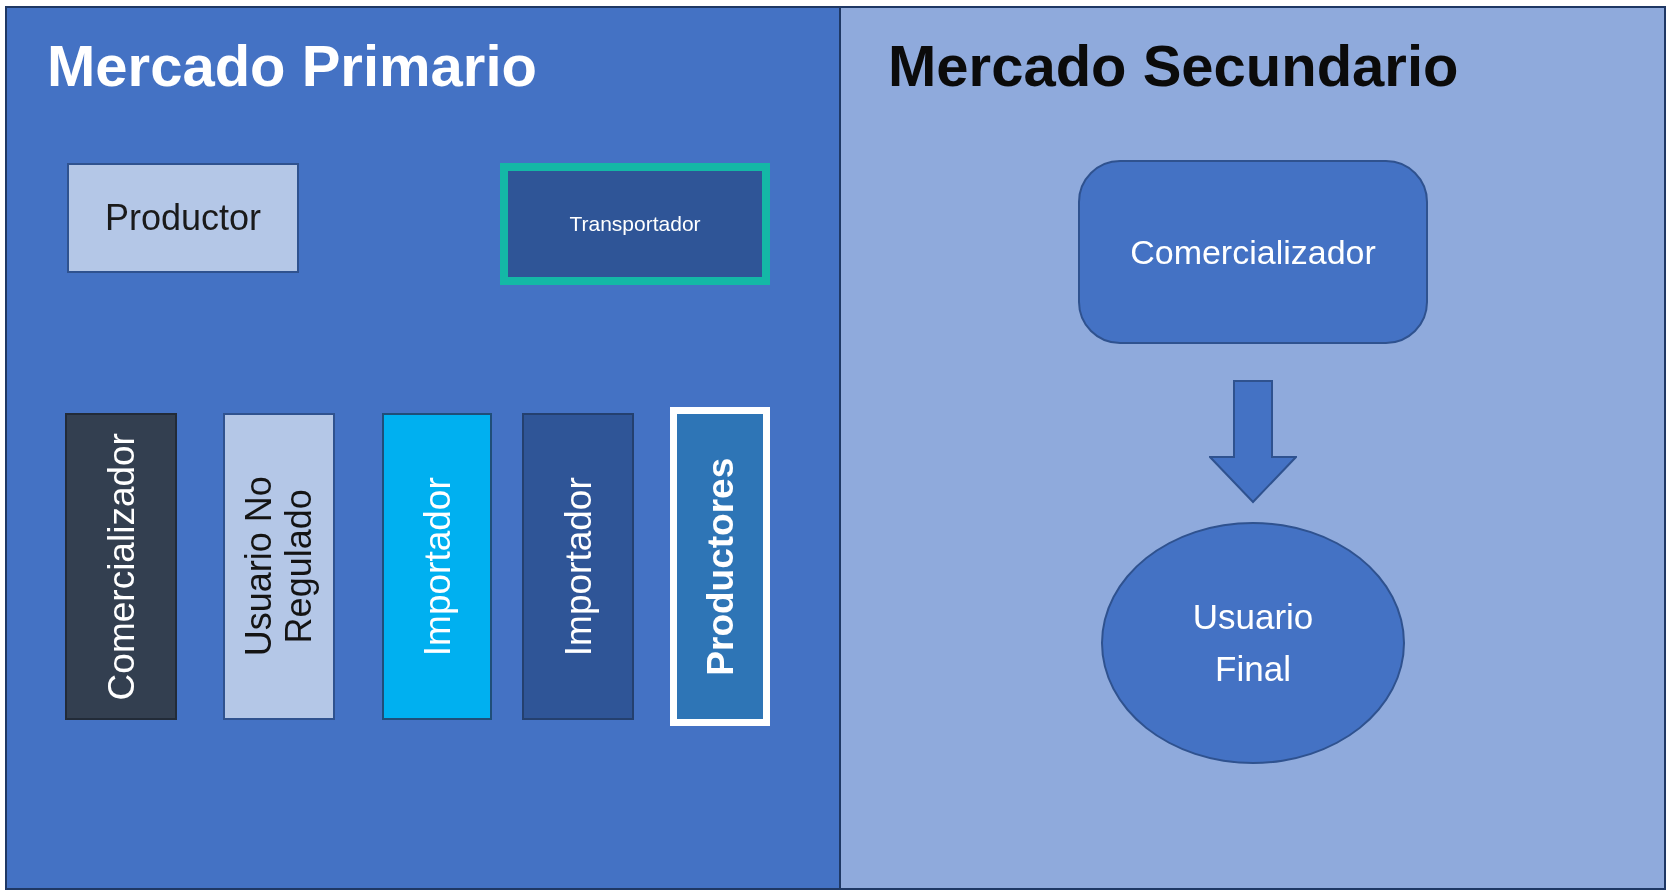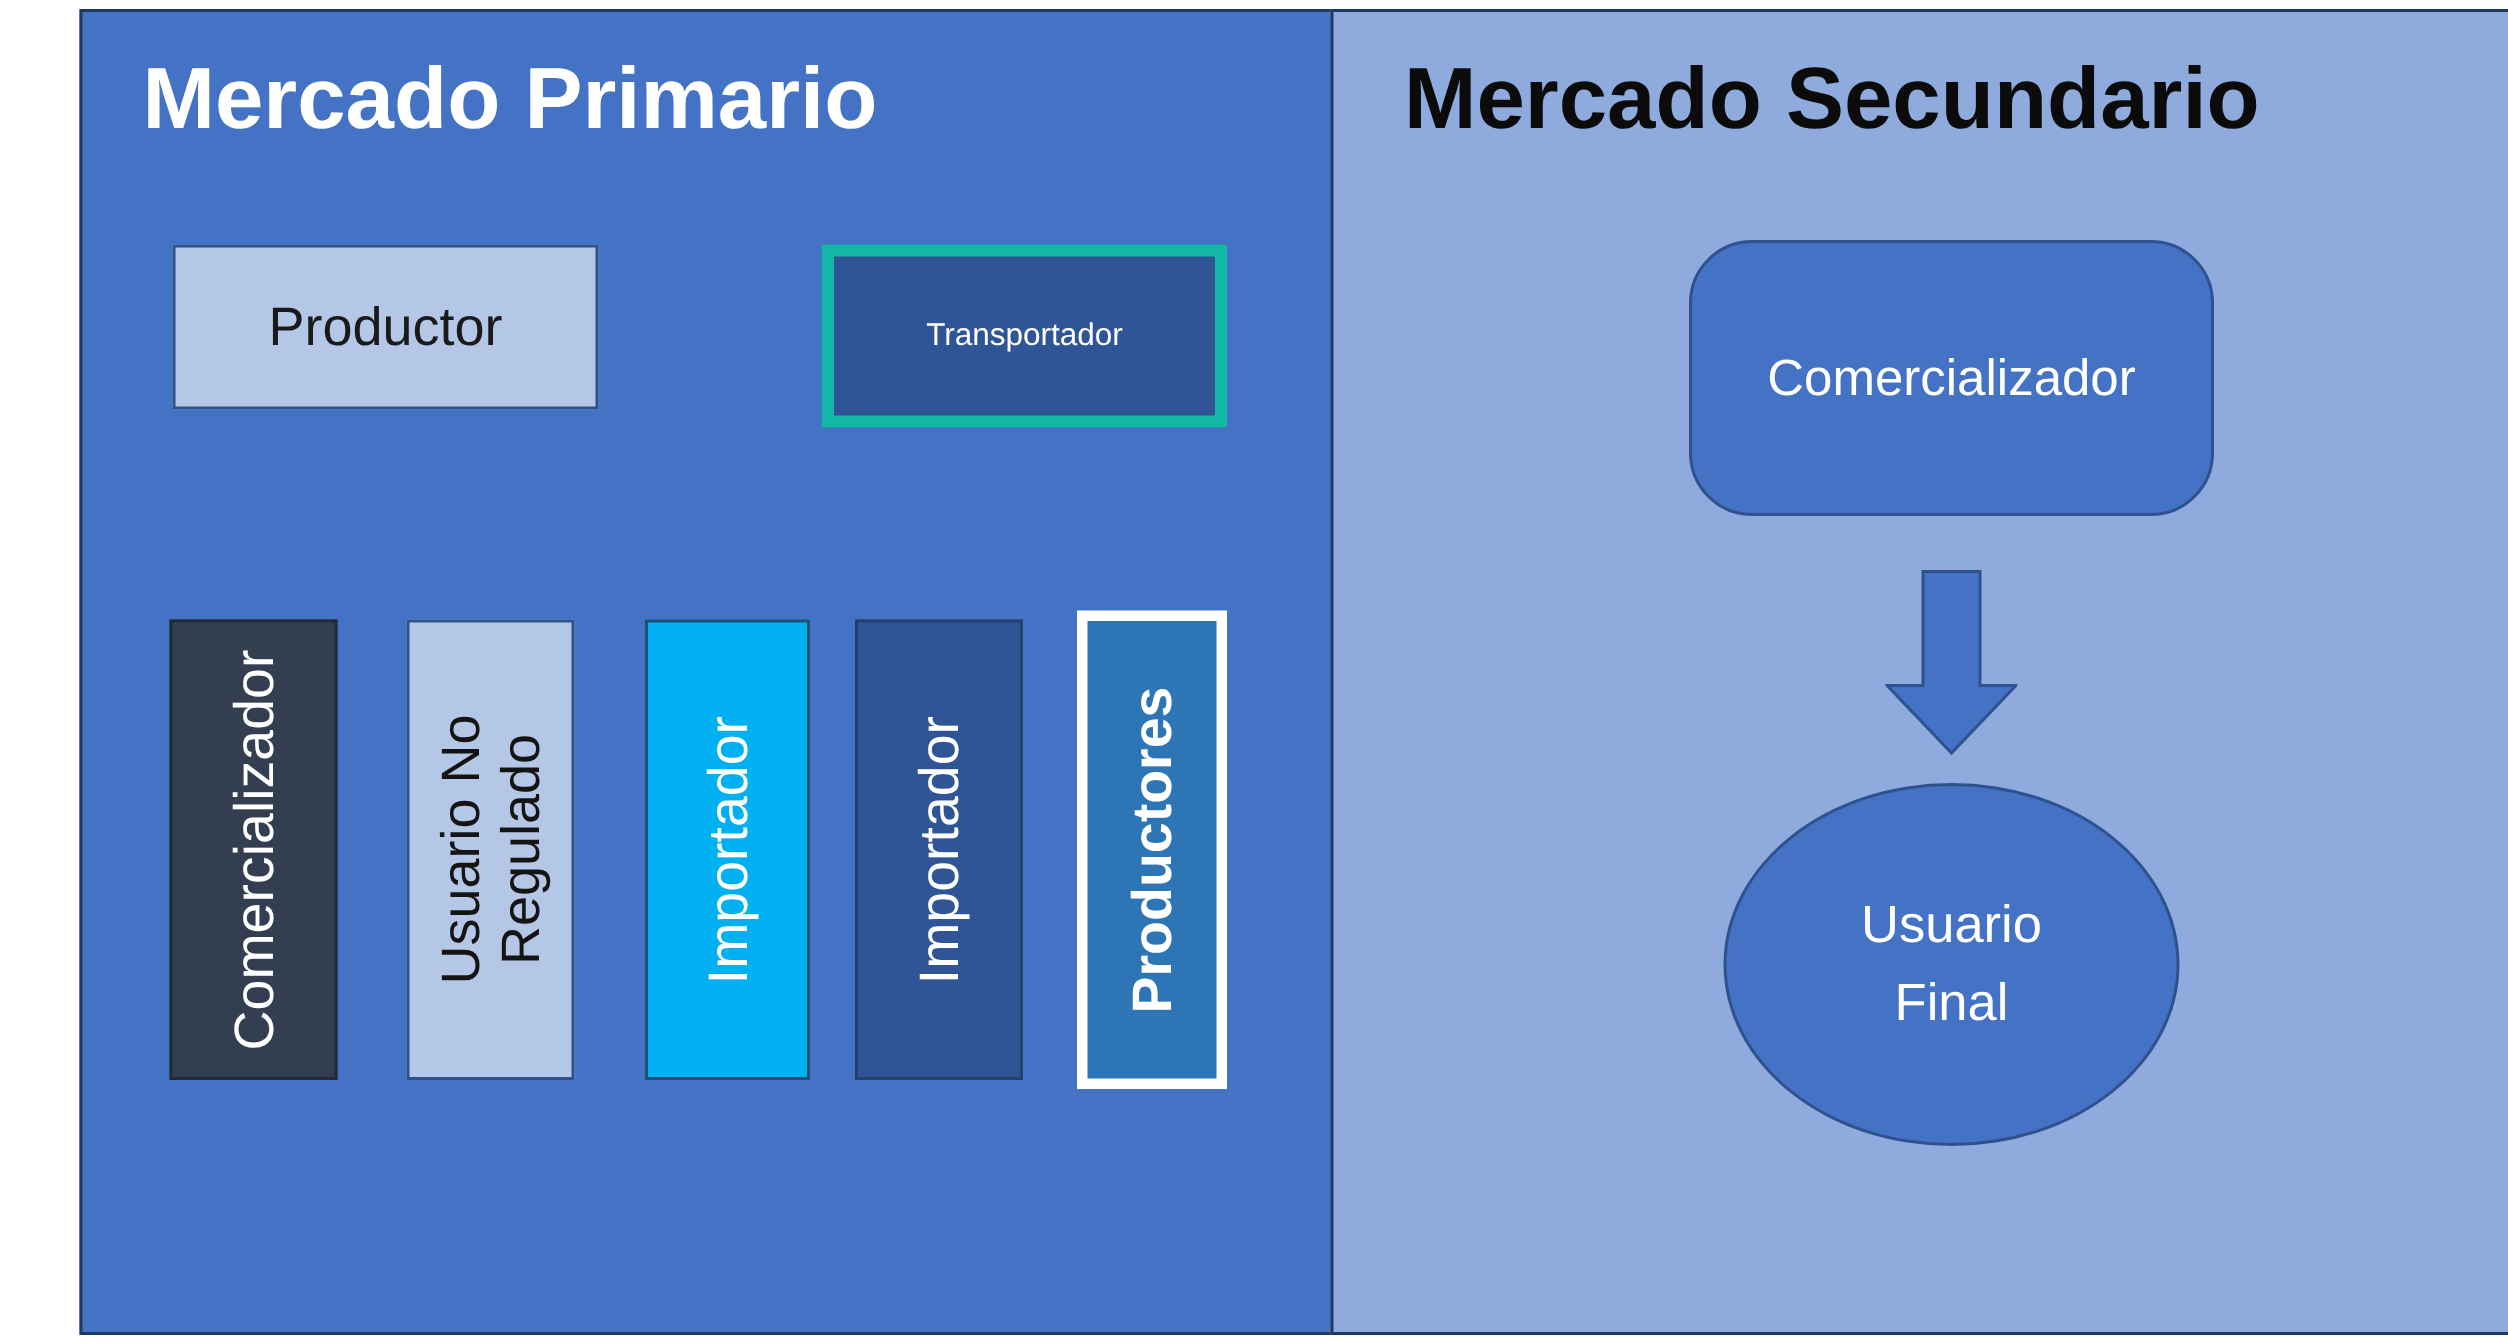--- a/index.html
+++ b/index.html
@@ -2,35 +2,35 @@
 <html><head>
 <meta charset="utf-8">
 <style>
   html, body { margin:0; padding:0; background:#ffffff; }
   .canvas {
     position:relative; width:1672px; height:895px; background:#ffffff;
     font-family:"Liberation Sans", sans-serif; overflow:hidden;
   }
   .panel {
     position:absolute; top:6px; height:884px;
-    border:2px solid #1f3864; box-sizing:border-box;margin-left:48px;
+    border:2px solid #1f3864; box-sizing:border-box;
   }
   .panel-primary { left:5px; width:836px; background:#4472c4; }
   .panel-secondary { left:839px; width:827px; background:#8faadc; }
 
   .panel-title { position:absolute; font-size:58px; font-weight:bold; line-height:1.1; white-space:nowrap; }
   .panel-primary .panel-title { left:40px; top:26px; color:#ffffff; }
   .panel-secondary .panel-title { left:47px; top:26px; color:#0b0b0b; }
 
   .box {
     position:absolute; display:flex; align-items:center; justify-content:center;
     box-sizing:border-box; text-align:center;
   }
   .productor {
-    left:60px; top:155px; width:284px; height:110px;
+    left:60px; top:155px; width:232px; height:110px;
     background:#b4c7e7; border:2px solid #2f528f; color:#1a1a1a; font-size:36px;
   }
   .transportador {
     left:493px; top:155px; width:270px; height:122px;
     background:#2f5597; border:8px solid #14b8a6; color:#ffffff; font-size:21px;
   }
 
   .vbox {
     position:absolute; top:405px; height:307px;
     display:flex; align-items:center; justify-content:center;

